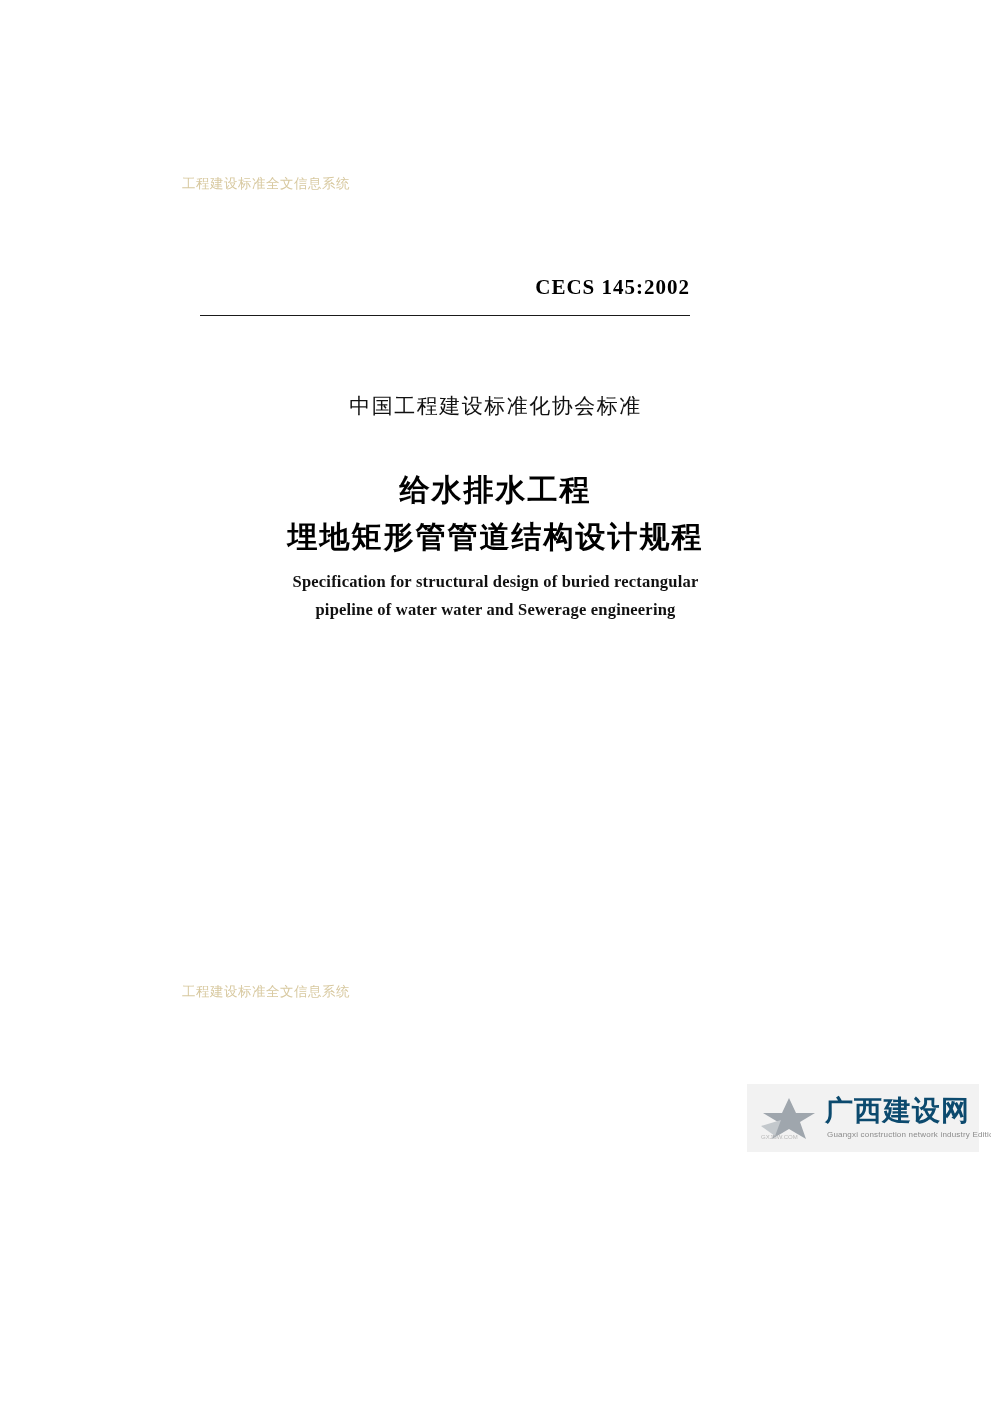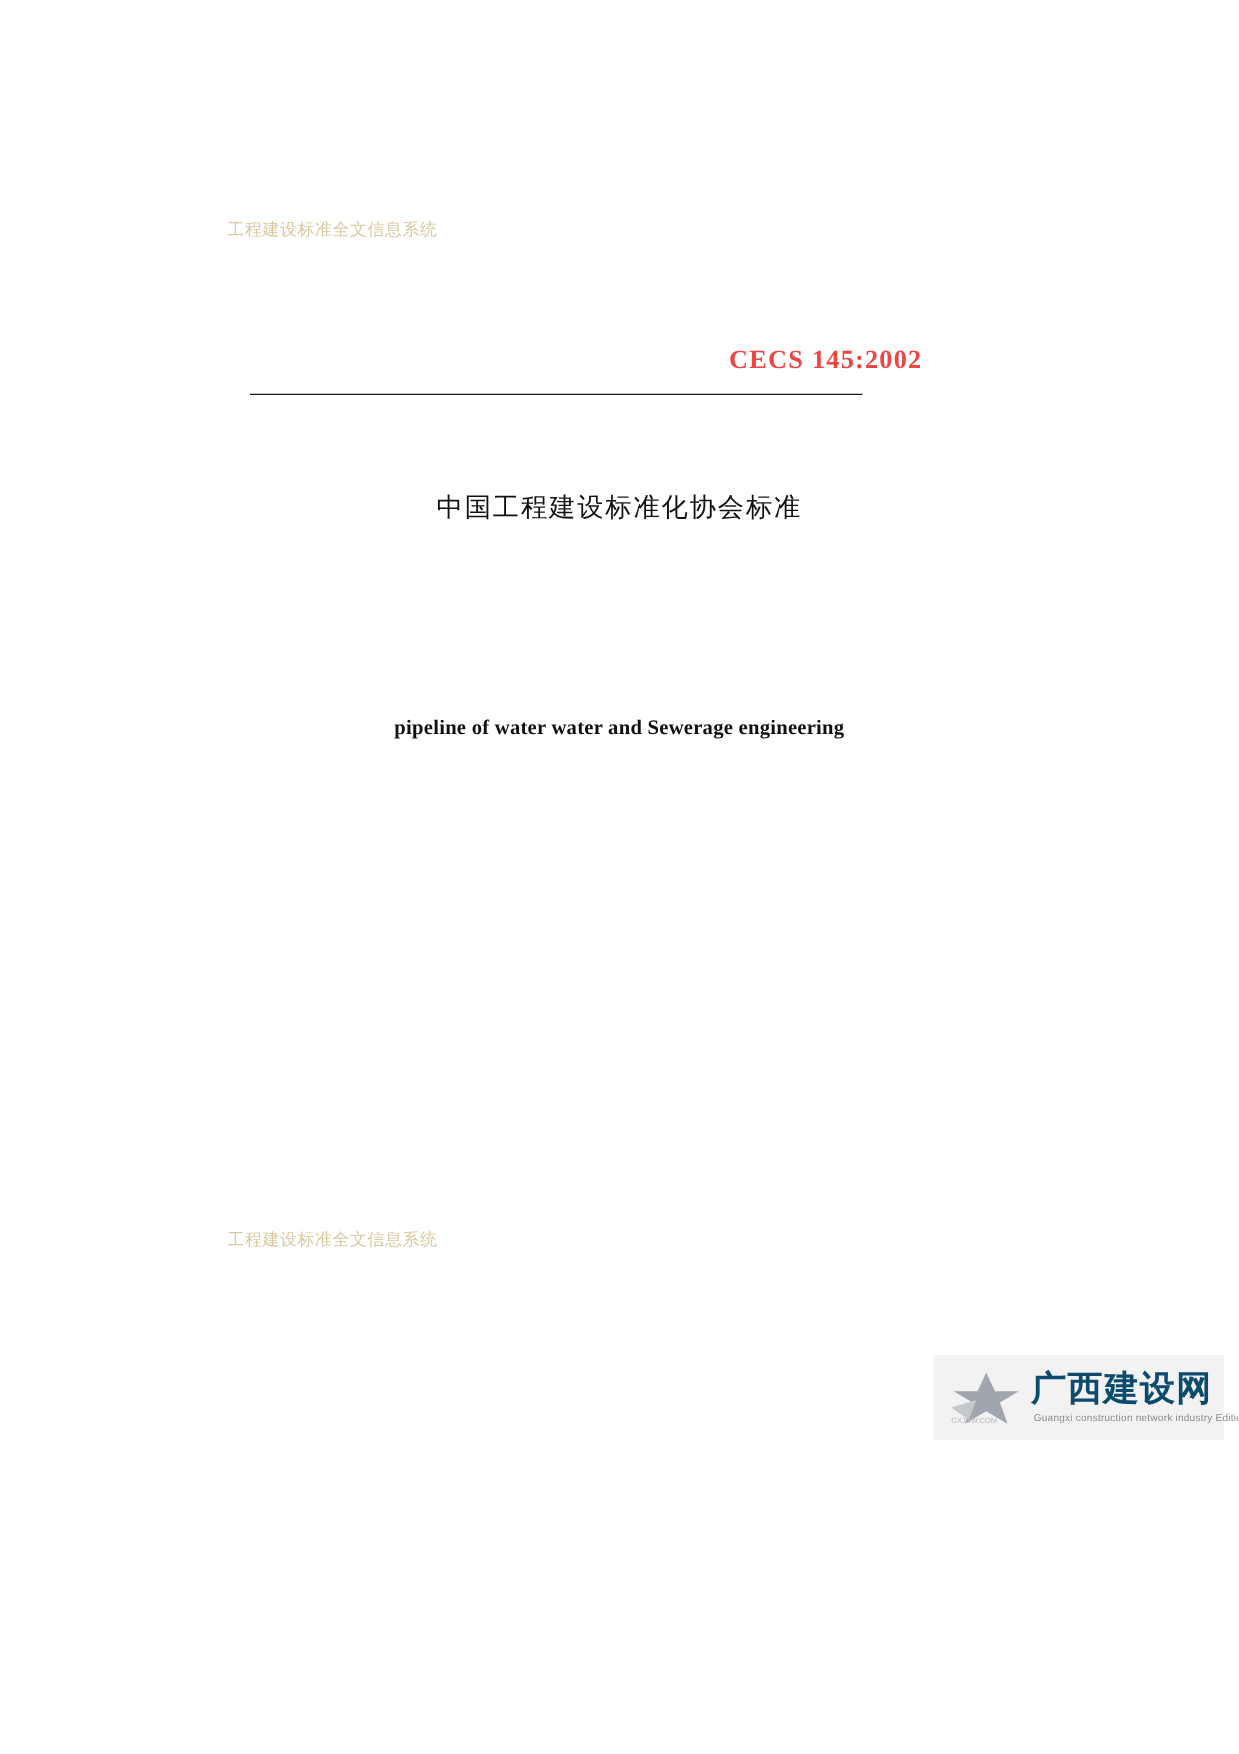--- a/index.html
+++ b/index.html
@@ -34,22 +34,21 @@
   .code-number {
     position: absolute;
     left: 0;
     top: 275px;
     width: 690px;
     text-align: right;
     font-family: "Liberation Serif", serif;
     font-weight: bold;
     font-size: 21px;
     letter-spacing: 1px;
-    color: #ef4444;
-    padding-left: 48px;
+    color: #000000;
   }
 
   .rule {
     position: absolute;
     left: 200px;
     top: 315px;
     width: 490px;
     height: 0;
     border-top: 1.6px solid #1a1a1a;
   }
@@ -153,22 +152,27 @@
 <div class="page">
 
   <div class="sys-mark top">工程建设标准全文信息系统</div>
 
   <div class="code-number">CECS  145:2002</div>
 
   <div class="rule"></div>
 
   <div class="org-line">中国工程建设标准化协会标准</div>
 
+  <div class="title-block">
+    <div class="title-cn">给水排水工程</div>
+    <div class="title-cn">埋地矩形管管道结构设计规程</div>
+  </div>
 
   <div class="title-en">
+    <div>Specification for structural design of buried rectangular</div>
     <div>pipeline of water water and Sewerage engineering</div>
   </div>
 
   <div class="sys-mark bottom">工程建设标准全文信息系统</div>
 
   <div class="logo">
     <div class="logo-bg"></div>
     <svg class="logo-star" viewBox="0 0 58 46">
       <polygon points="30,2 37,17 56,17 41,26 47,43 30,33 13,43 19,26 4,17 23,17" fill="#9fa6ad"></polygon>
       <polygon points="2,30 22,24 16,40" fill="#c3c8cc"></polygon>

